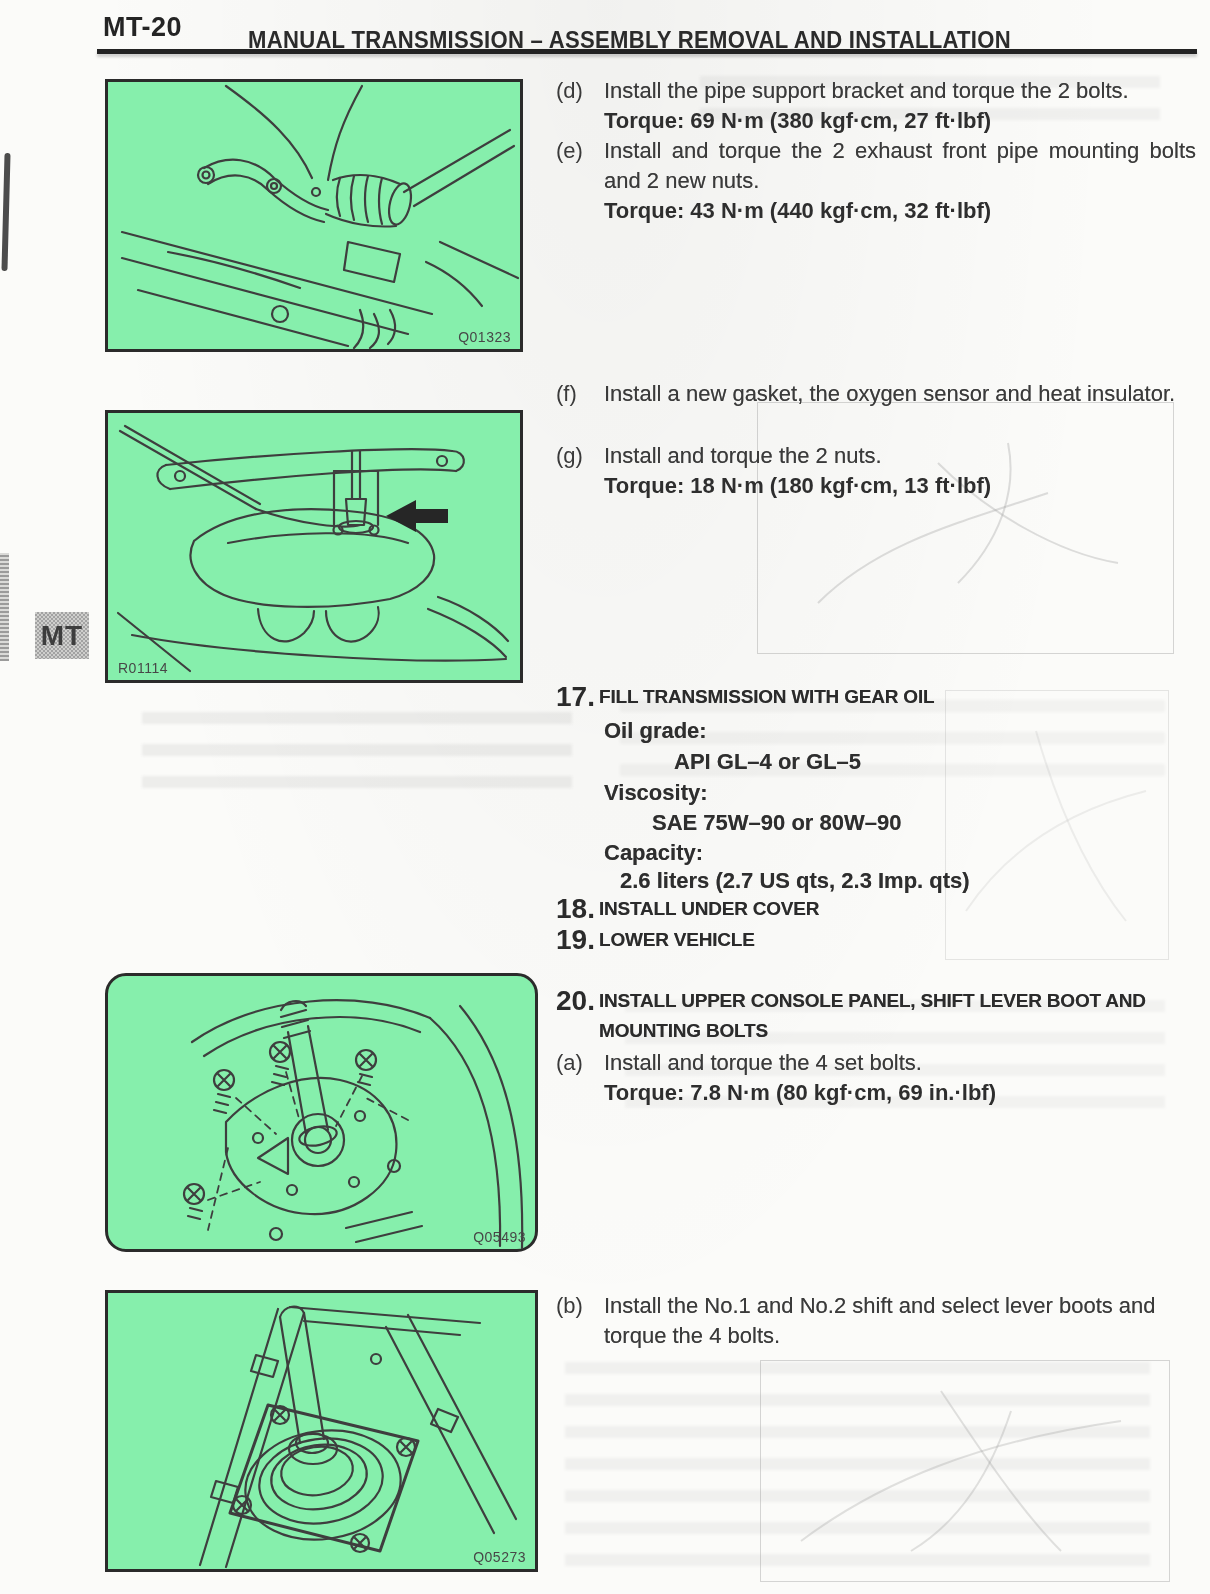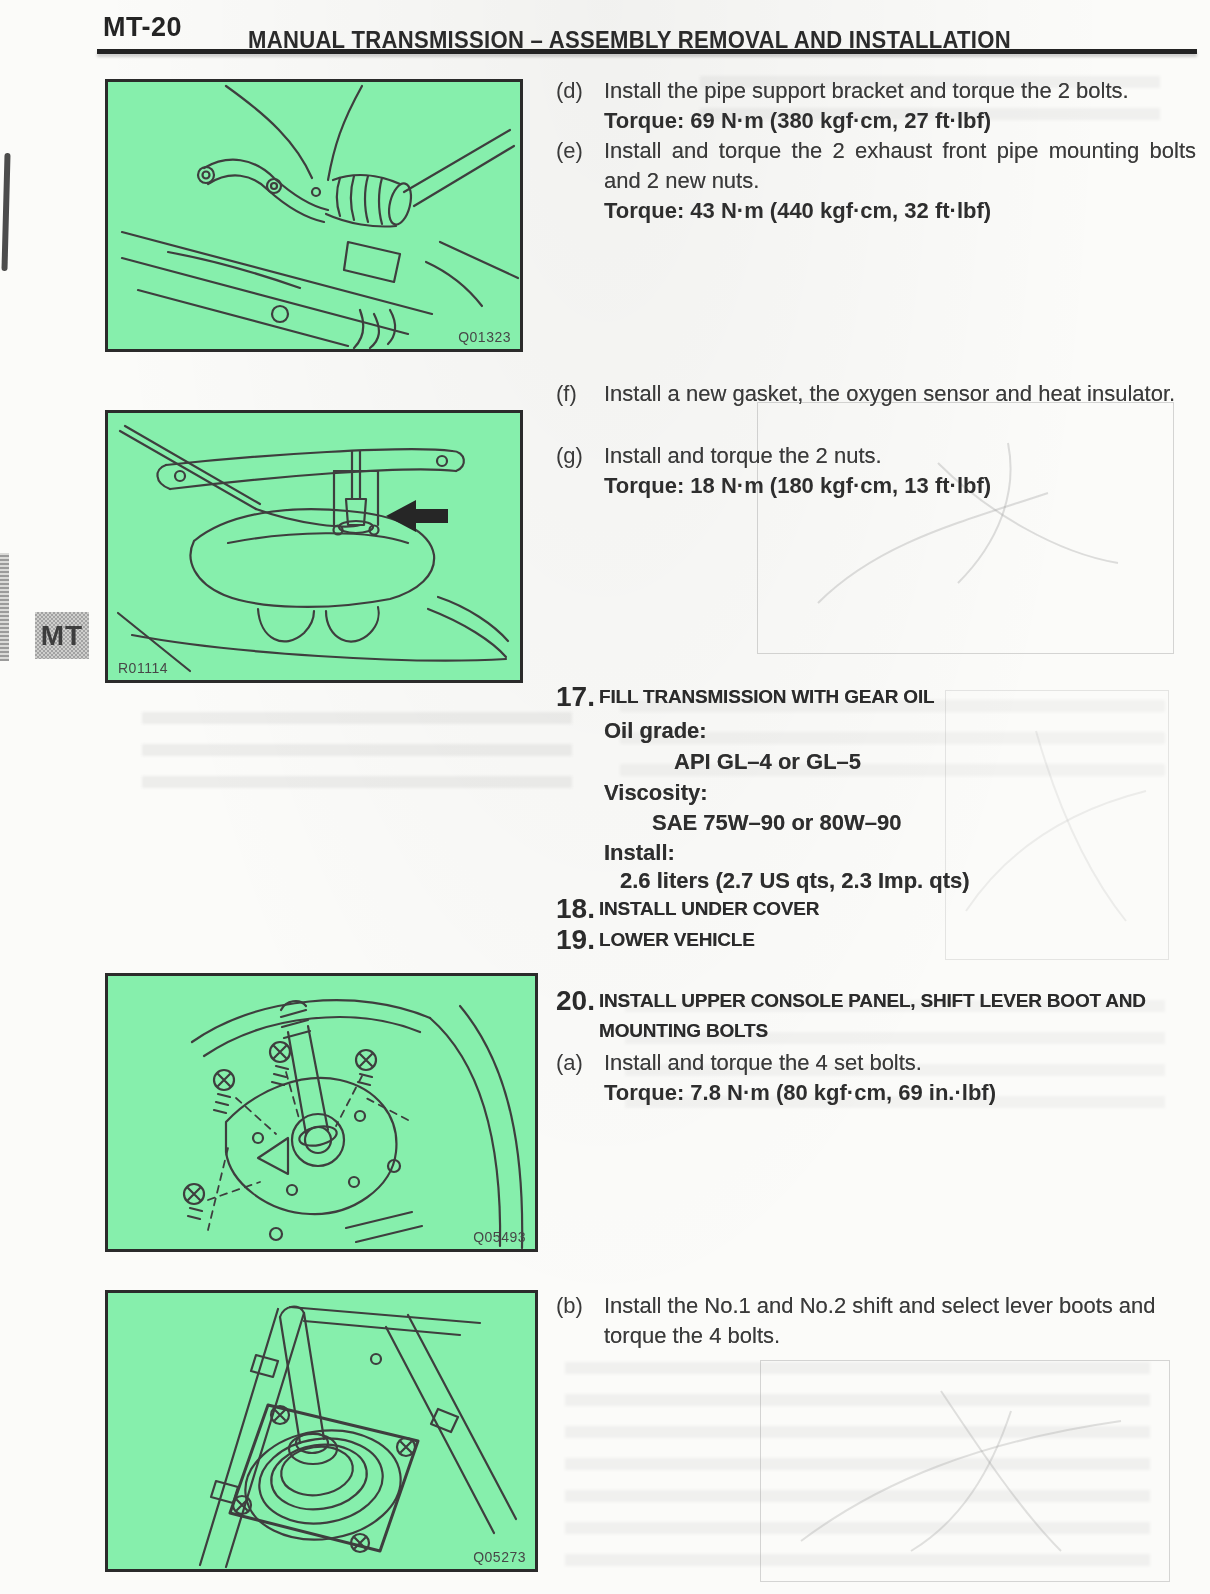--- a/index.html
+++ b/index.html
@@ -13,21 +13,21 @@
         white-space:nowrap;letter-spacing:.3px;transform:scaleX(.96);transform-origin:left;}
   .headrule{position:absolute;left:97px;top:49px;width:1100px;height:5px;background:#232323;
         box-shadow:0 3px 3px rgba(0,0,0,.18);}
   
   .figbox{position:absolute;border:3px solid #2b2b2b;background:#86efac;z-index:2;}
   .figbox svg{position:absolute;inset:0;width:100%;height:100%;}
   .figcode{position:absolute;font-size:14px;color:#474747;letter-spacing:.5px;}
   .cbr{right:9px;bottom:4px;} .cbl{left:10px;bottom:4px;}
   #fig1{left:105px;top:79px;width:412px;height:267px;}
   #fig2{left:105px;top:378px;width:412px;height:267px;margin-top:32px;}
-  #fig3{left:105px;top:973px;width:427px;height:273px;}
+  #fig3{left:105px;top:973px;width:427px;height:273px;border-radius:21px;}
   #fig4{left:105px;top:1290px;width:427px;height:276px;}
   
   .step,.numstep{position:absolute;left:556px;width:640px;z-index:3;}
   .lab{position:absolute;left:0;top:0;font-size:22px;line-height:30px;color:#3a3a3a;}
   .txt{margin-left:48px;font-size:22px;line-height:30px;color:#3a3a3a;text-shadow:0 0 .5px rgba(45,45,45,.55);}
   .just{text-align:justify;}
   .tq{margin-left:48px;font-size:22px;line-height:30px;font-weight:bold;color:#2e2e2e;}
   .num{position:absolute;left:0;top:0;font-size:28px;line-height:30px;font-weight:bold;color:#2b2b2b;}
   .ttl{margin-left:43px;font-size:19px;line-height:30px;font-weight:bold;color:#2b2b2b;letter-spacing:-.2px;
        text-shadow:0 0 .5px rgba(40,40,40,.5);}
@@ -279,21 +279,21 @@
   </div>
 
   <div class="numstep" style="top:682px;">
     <span class="num">17.</span>
     <div class="ttl">FILL TRANSMISSION WITH GEAR OIL</div>
   </div>
   <div class="spec" style="left:604px;top:716px;">Oil grade:</div>
   <div class="spec" style="left:652px;top:747px;margin-left:22px;">API GL–4 or GL–5</div>
   <div class="spec" style="left:604px;top:778px;">Viscosity:</div>
   <div class="spec" style="left:652px;top:808px;">SAE 75W–90 or 80W–90</div>
-  <div class="spec" style="left:604px;top:838px;">Install:</div>
+  <div class="spec" style="left:604px;top:838px;">Capacity:</div>
   <div class="spec" style="left:620px;top:866px;">2.6 liters (2.7 US qts, 2.3 Imp. qts)</div>
 
   <div class="numstep" style="top:894px;">
     <span class="num">18.</span>
     <div class="ttl">INSTALL UNDER COVER</div>
   </div>
   <div class="numstep" style="top:925px;">
     <span class="num">19.</span>
     <div class="ttl">LOWER VEHICLE</div>
   </div>

